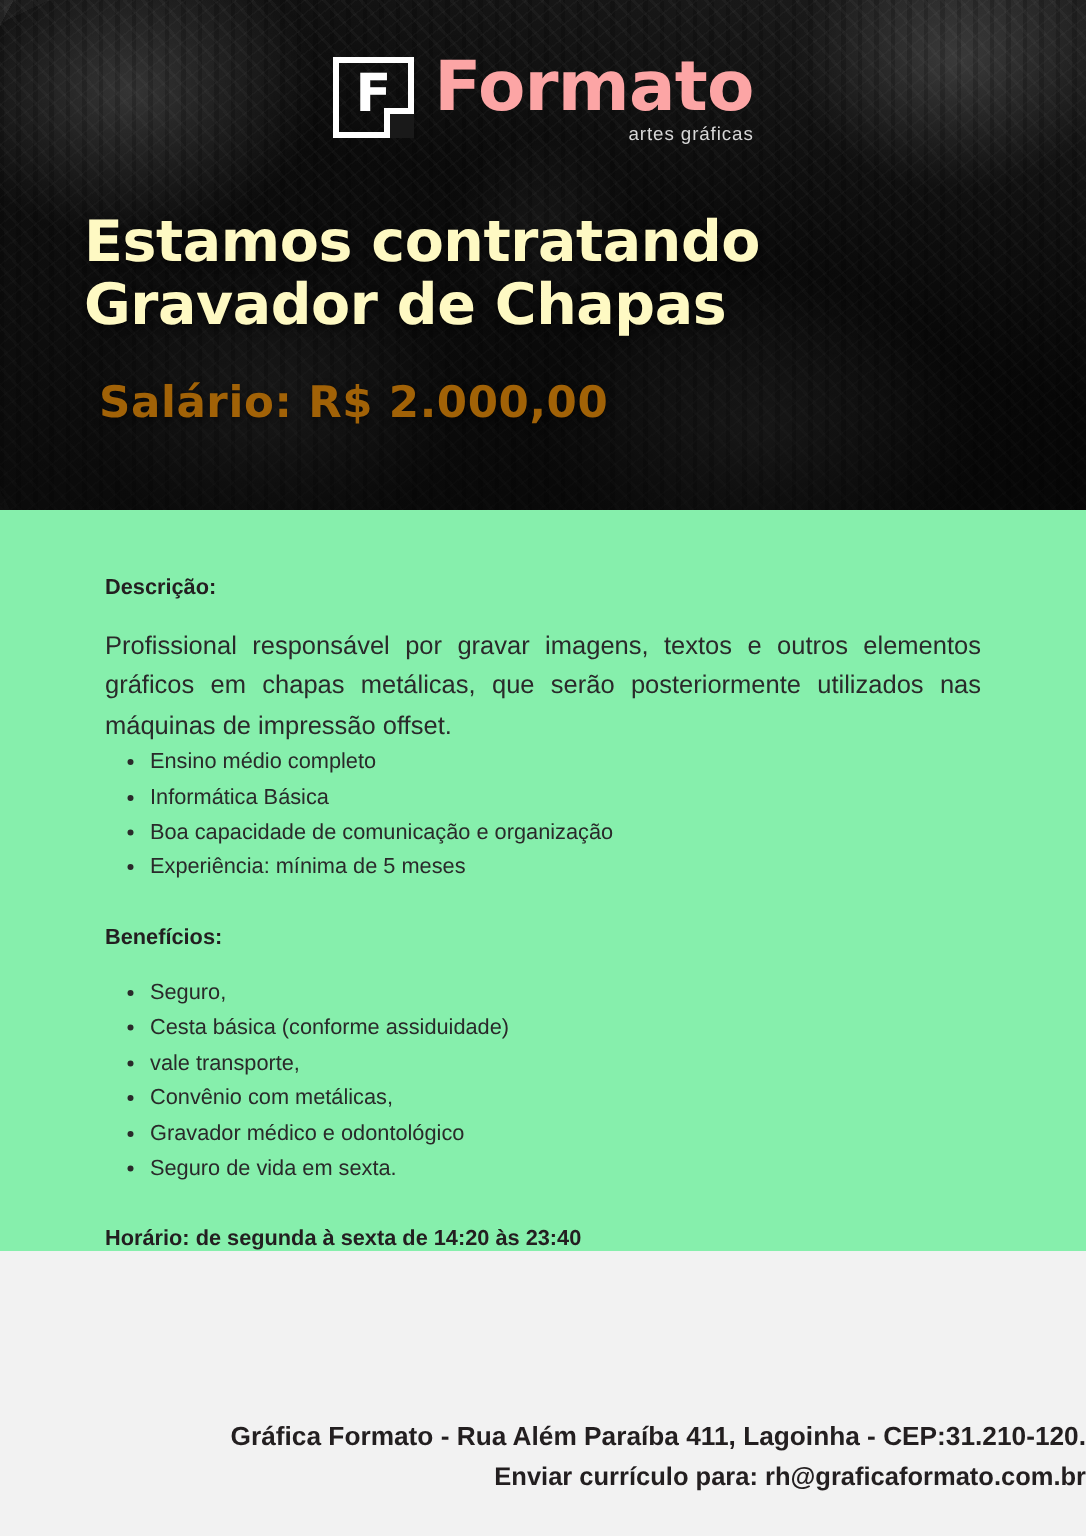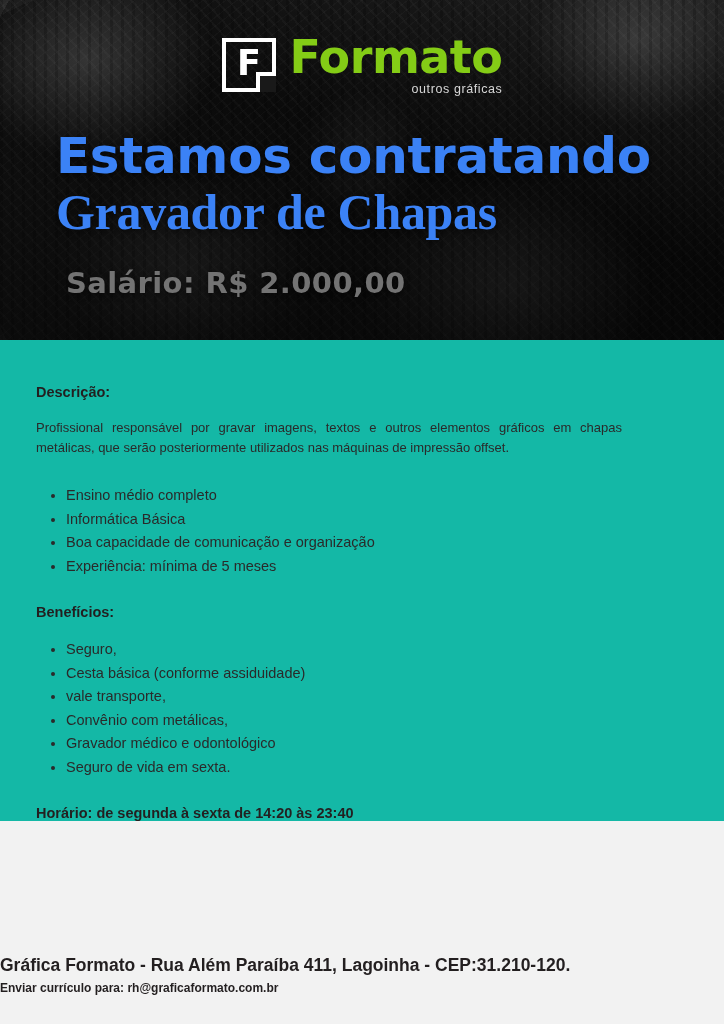--- a/index.html
+++ b/index.html
@@ -106,74 +106,73 @@
     height: 16px;
     background: #191919;
     border-left: 4px solid #ffffff;
     border-top: 4px solid #ffffff;
   }
   .logo-text { line-height: 1; }
   .logo-name {
     font-family: "DejaVu Sans", sans-serif;
     font-weight: 700;
     font-size: 46px;
-    color: #84cc16;
+    color: #fca5a5;
     letter-spacing: -0.5px;
   }
   .logo-sub {
     font-size: 12.5px;
     color: #d8d8d8;
     text-align: right;
     letter-spacing: 0.6px;
     margin-top: 3px;
   }
 
   .hero-title {
-    margin-top: 32px;
-    font-family: "DejaVu Sans", sans-serif;
-    font-weight: 700;
-    font-size: 50px;
+    margin-top: 44px;
+    font-family: "DejaVu Sans", sans-serif;
+    font-weight: 700;
+    font-size: 38px;
     line-height: 1.12;
-    color: #3b82f6;
+    color: #fef9c3;
     letter-spacing: -0.3px;
     text-shadow: 0 2px 6px rgba(0,0,0,0.55);
   }
-  .hero-title .l2 { display: block; font-family: Liberation Serif, serif; }
+  .hero-title .l2 { display: block; }
 
   .hero-salary {
     margin-top: 26px;
     margin-left: 10px;
     font-family: "DejaVu Sans", sans-serif;
     font-weight: 700;
     font-size: 29px;
-    color: #737373;
+    color: #a16207;
     letter-spacing: 0.4px;
     text-shadow: 0 2px 6px rgba(0,0,0,0.55);
   }
 
   
   .content {
-    padding: 44px 70px 0 36px;
-    background: #14b8a6;
+    padding: 44px 70px 0 70px;
+    background: #86efac;
   }
 
   .sec-head {
     font-weight: 700;
     font-size: 14.5px;
     color: #231f20;
     margin-bottom: 18px;
   }
 
   .paragraph {
-    font-size: 13px;
+    font-size: 17px;
     line-height: 1.55;
     color: #2a2a2a;
     text-align: justify;
     max-width: 586px;
-    margin-bottom: 26px;
   }
 
   ul.bullets {
     list-style: disc;
     margin: 0 0 26px 30px;
   }
   ul.bullets li {
     font-size: 14.5px;
     line-height: 1.62;
     color: #2a2a2a;
@@ -185,48 +184,48 @@
     color: #231f20;
     margin-top: 0;
   }
 
   
   .footer {
     position: absolute;
     left: 0;
     right: 0;
     bottom: 26px;
-    text-align: left;
+    text-align: right;
   }
   .footer-line {
     font-weight: 700;
     font-size: 17.5px;
     color: #231f20;
     line-height: 1.6;
   }
-  .footer-line.second { font-size: 12px; }
+  .footer-line.second { font-size: 17px; }
 </style>
 </head>
 <body>
 
 <div class="poster">
 
   <div class="hero">
     <div class="hero-bg"></div>
     <div class="hero-shade"></div>
 
     <div class="hero-inner">
 
       <div class="logo-row">
         <div class="logo-mark">
           <span>F</span>
         </div>
         <div class="logo-text">
           <div class="logo-name">Formato</div>
-          <div class="logo-sub">outros gráficas</div>
+          <div class="logo-sub">artes gráficas</div>
         </div>
       </div>
 
       <div class="hero-title">
         <span class="l1">Estamos contratando</span>
         <span class="l2">Gravador de Chapas</span>
       </div>
 
       <div class="hero-salary">Salário: R$ 2.000,00</div>
     </div>

